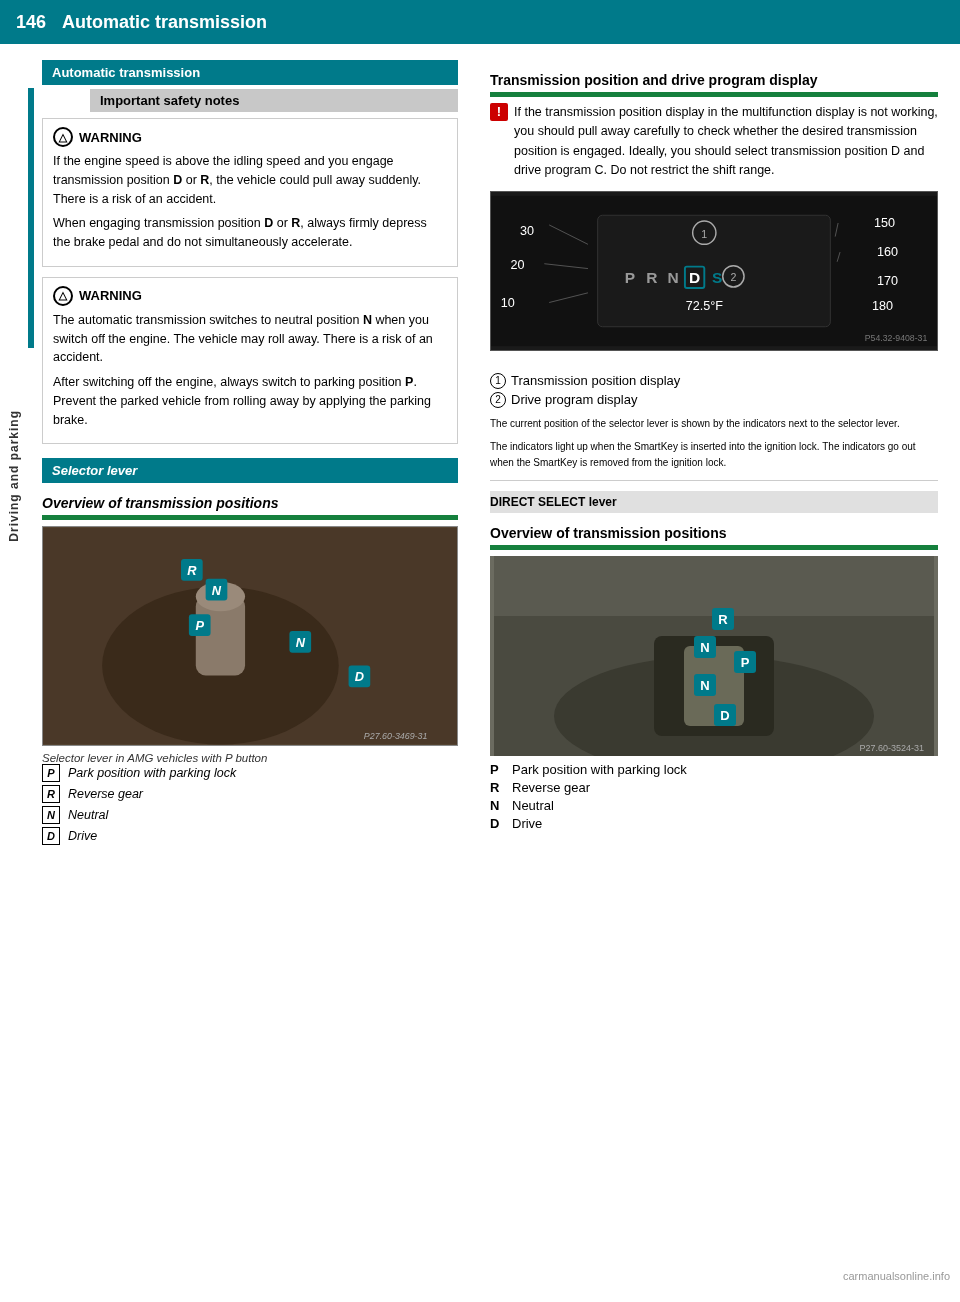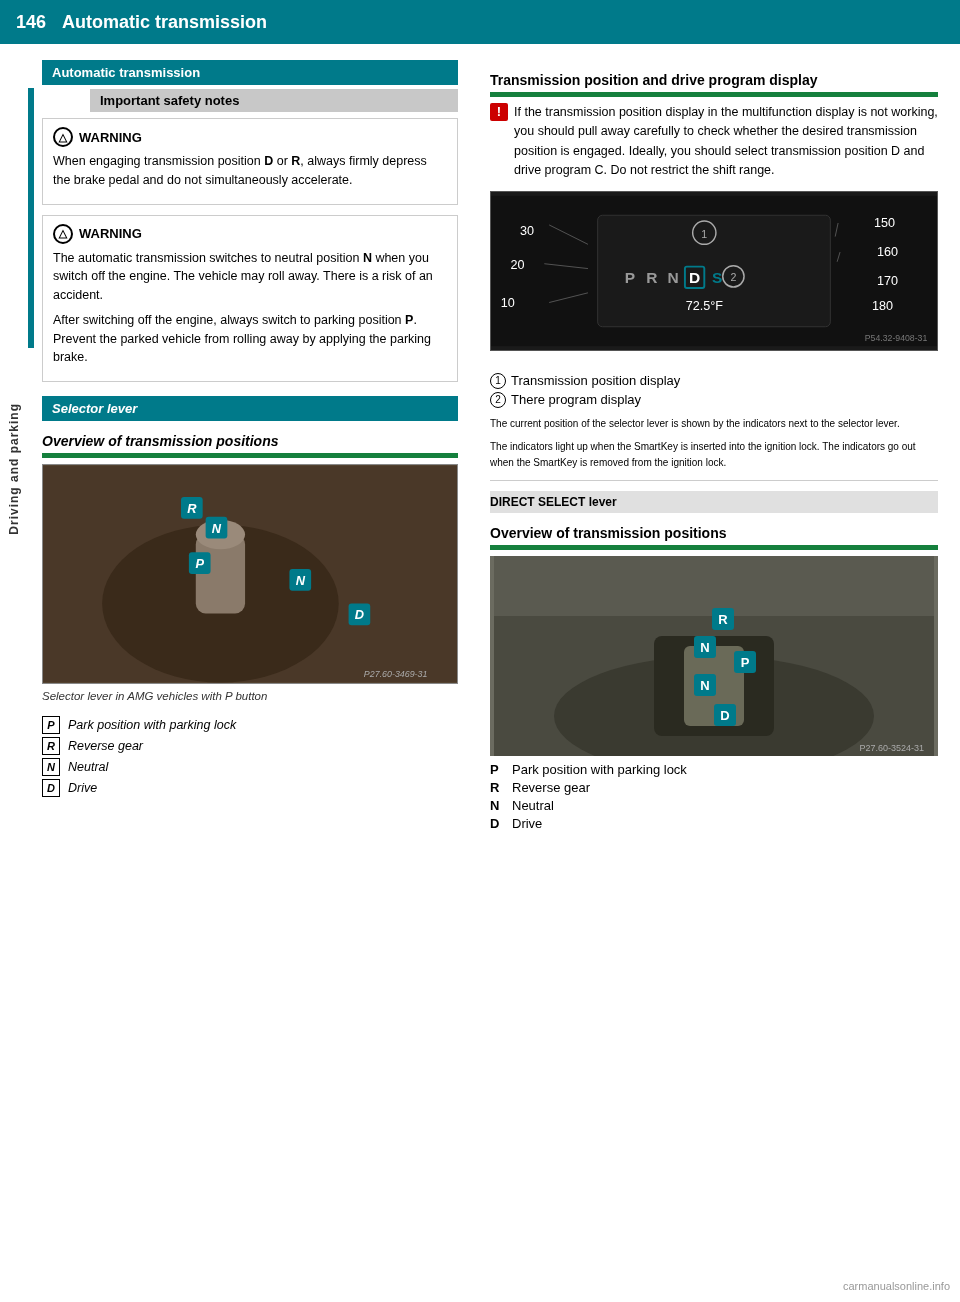--- a/index.html
+++ b/index.html
@@ -143,21 +143,21 @@
     
     .sub-section-title {
       font-weight: bold;
       font-size: 14px;
       margin: 12px 0 6px 0;
       border-bottom: 5px solid #15803d;
       padding-bottom: 4px;
     }
     .img-caption {
       font-size: 11.5px;
-      margin-bottom: 14px;
+      margin-bottom: 0;
       color: #333;
     }
 
     
     .legend-item {
       display: flex;
       align-items: center;
       margin-bottom: 3px;
       font-size: 12.5px;
     }
@@ -243,21 +243,21 @@
       height: 200px;
       background: #6b6b60;
       position: relative;
       overflow: hidden;
       margin-bottom: 6px;
     }
 
     
     .watermark {
       position: fixed;
-      bottom: 10px;
+      bottom: 20px;
       right: 10px;
       font-size: 11px;
       color: #999;
     }
 
     
     .selector-img {
       width: 100%;
       height: 220px;
       background: #5a4a35;
@@ -287,20 +287,21 @@
 
       <div class="section-header-dark">Automatic transmission</div>
 
       <div class="section-header-gray">Important safety notes</div>
 
       <div class="warning-box">
         <div class="warning-title">
           <span class="warning-icon">△</span>
           <span>WARNING</span>
         </div>
+        <p class="warning-text">If the engine speed is above the idling speed and you engage transmission position <strong>D</strong> or <strong>R</strong>, the vehicle could pull away suddenly. There is a risk of an accident.</p>
         <p class="warning-text">When engaging transmission position <strong>D</strong> or <strong>R</strong>, always firmly depress the brake pedal and do not simultaneously accelerate.</p>
       </div>
 
       <div class="warning-box">
         <div class="warning-title">
           <span class="warning-icon">△</span>
           <span>WARNING</span>
         </div>
         <p class="warning-text">The automatic transmission switches to neutral position <strong>N</strong> when you switch off the engine. The vehicle may roll away. There is a risk of an accident.</p>
         <p class="warning-text">After switching off the engine, always switch to parking position <strong>P</strong>. Prevent the parked vehicle from rolling away by applying the parking brake.</p>
@@ -408,21 +409,21 @@
         </svg>
       </div>
 
       <div style="margin-bottom:8px;">
         <div style="display:flex;align-items:center;margin-bottom:3px;">
           <span class="circled">1</span>
           <span>Transmission position display</span>
         </div>
         <div style="display:flex;align-items:center;margin-bottom:3px;">
           <span class="circled">2</span>
-          <span>There program display</span>
+          <span>Drive program display</span>
         </div>
       </div>
 
       <p class="info-text">The current position of the selector lever is shown by the indicators next to the selector lever.</p>
       <p class="info-text">The indicators light up when the SmartKey is inserted into the ignition lock. The indicators go out when the SmartKey is removed from the ignition lock.</p>
 
       <hr class="divider">
 
       <div class="section-header-light">DIRECT SELECT lever</div>
 

